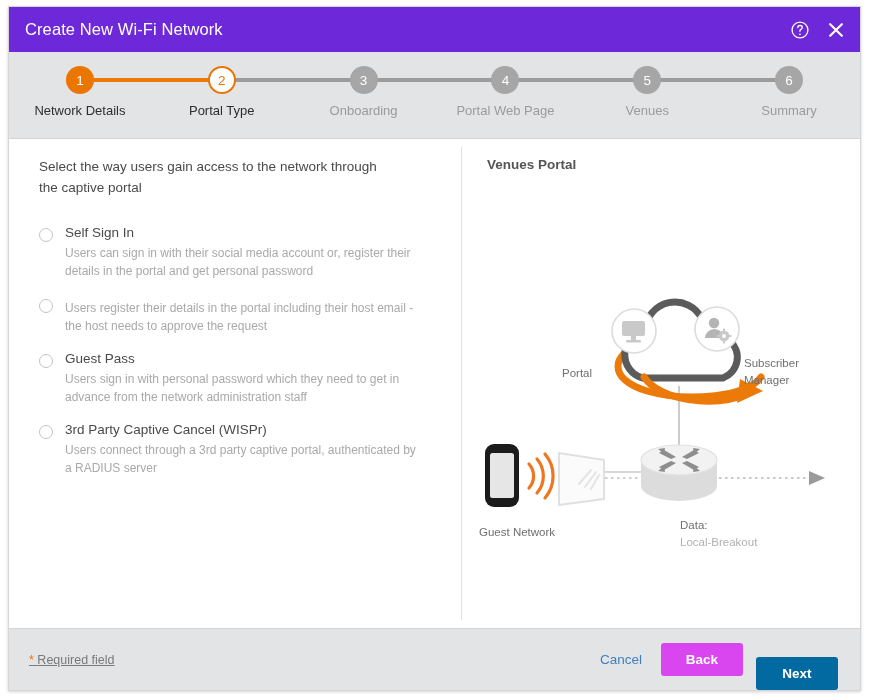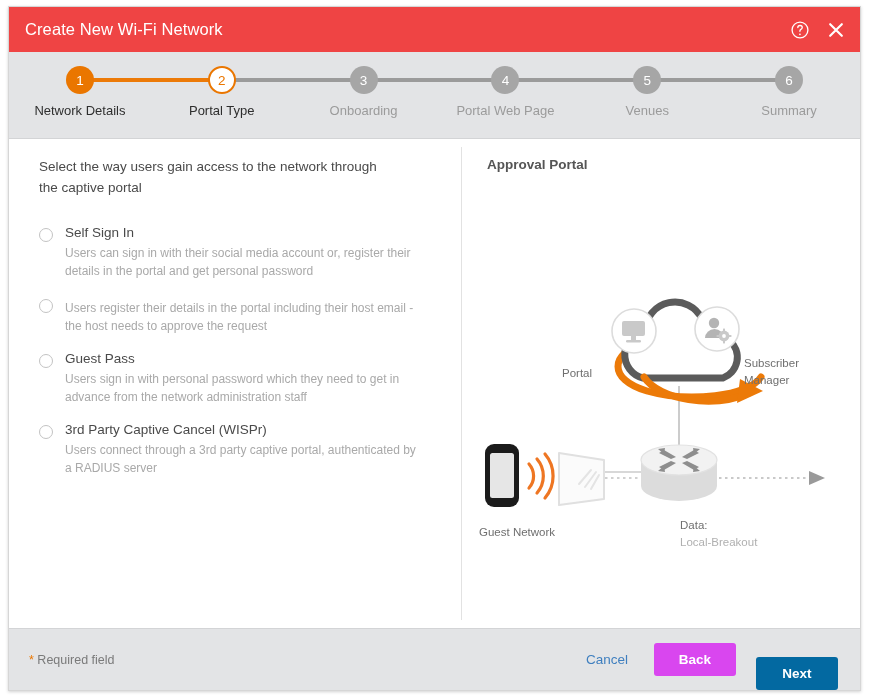--- a/index.html
+++ b/index.html
@@ -23,21 +23,21 @@
     border: 1px solid #d6d6d6;
     box-shadow: 0 1px 3px rgba(0,0,0,0.18);
     box-sizing: border-box;
     display: flex;
     flex-direction: column;
   }
 
   
   .titlebar {
     height: 45px;
-    background: #ef4444;
+    background: #6d28d9;
     flex: 0 0 45px;
     display: flex;
     align-items: center;
     padding: 0 14px 0 16px;
     box-sizing: border-box;
   }
   .title-text {
     color: #ffffff;
     font-size: 16.5px;
     letter-spacing: 0.1px;
@@ -216,26 +216,27 @@
     border-top: 1px solid #d3d4d6;
     display: flex;
     align-items: center;
     padding: 0 22px 0 20px;
     box-sizing: border-box;
   }
   .required {
     font-size: 12.5px;
     color: #7a7a7a;
     flex: 1;
+    text-decoration: underline;
   }
   .required .star { color: #ea7600; }
   .btn-row {
     display: flex;
     align-items: center;
-    gap: 20px;
+    gap: 13px;
   }
   .link-btn {
     font-size: 13.5px;
     color: #3f7fbf;
     cursor: pointer;
     padding: 4px 6px;
   }
   .btn {
     min-width: 82px;
     height: 33px;
@@ -354,21 +355,21 @@
         <div class="option-text">
           <div class="option-title">3rd Party Captive Cancel (WISPr)</div>
           <div class="option-desc">Users connect through a 3rd party captive portal, authenticated by a RADIUS server</div>
         </div>
       </div>
     </div>
 
     <div class="divider"></div>
 
     <div class="right-pane">
-      <div class="pane-title">Approval Portal</div>
+      <div class="pane-title">Venues Portal</div>
 
       <div class="diagram">
 
         
         <svg width="390" height="420" viewBox="0 0 390 420">
 
           <line x1="218" y1="205" x2="218" y2="278" stroke="#cccccc" stroke-width="2"></line>
 
           <line x1="143" y1="291" x2="180" y2="291" stroke="#d8d8d8" stroke-width="2"></line>
 

